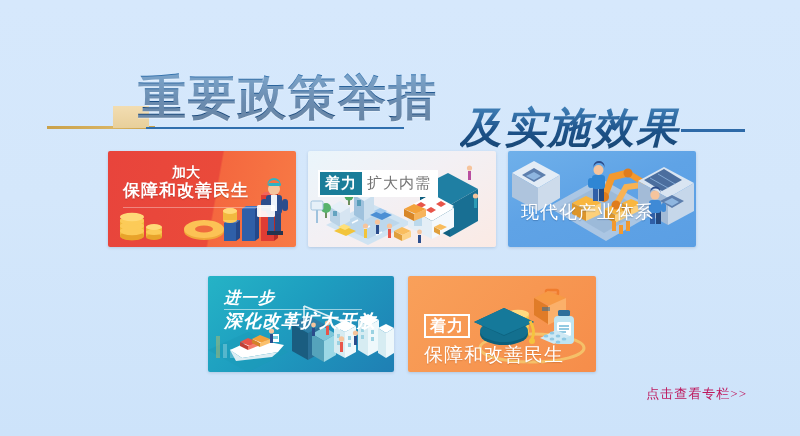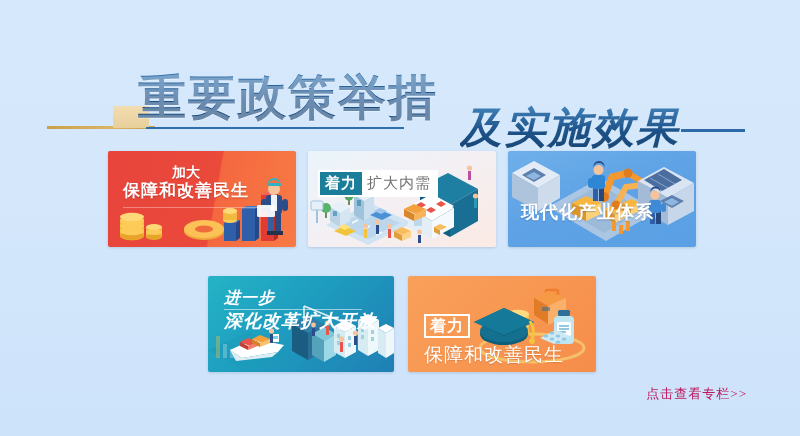--- a/index.html
+++ b/index.html
@@ -76,21 +76,21 @@
     border:2px solid #ffffff;}
   #card2 .cap-a{background:#1a7d99;color:#ffffff;font-size:15px;font-weight:bold;padding:2px 5px;letter-spacing:1px;}
   #card2 .cap-b{background:#ffffff;color:#737373;font-size:15px;font-weight:normal;padding:2px 5px;letter-spacing:1px;}
 
   
   #card3{left:508px;top:151px;width:188px;height:96px;
     background:linear-gradient(160deg,#6fb0ea 0%,#5fa3e6 45%,#5b9fe4 100%);}
   #card3 .caption{left:13px;top:47px;}
   #card3 .cap-l1{display:inline-block;color:#ffffff;font-size:15px;font-weight:bold;letter-spacing:1px;
     border:2px solid #ffffff;padding:0px 4px;}
-  #card3 .cap-l2{display:block;margin-top:4px;color:#ffffff;font-size:18px;font-weight:bold;letter-spacing:1px;
+  #card3 .cap-l2{display:block;margin-top:4px;color:#ffffff;font-size:18px;font-weight:normal;letter-spacing:1px;
     text-shadow:0 1px 1px rgba(20,60,110,.3);}
 
   
   #card4{left:208px;top:276px;width:186px;height:96px;
     background:linear-gradient(135deg,#25b3c6 0%,#1e9fc0 40%,#1f7fb4 100%);}
   #card4 .caption{left:16px;top:12px;color:#ffffff;font-style:italic;}
   #card4 .cap-l1{font-size:16px;letter-spacing:1px;}
   #card4 .cap-l2{font-size:18px;letter-spacing:1px;margin-top:3px;}
   .c4-rule{position:absolute;left:16px;top:33px;width:138px;height:1px;background:rgba(255,255,255,.55);z-index:6;}
 

